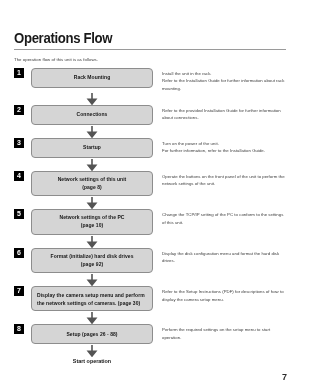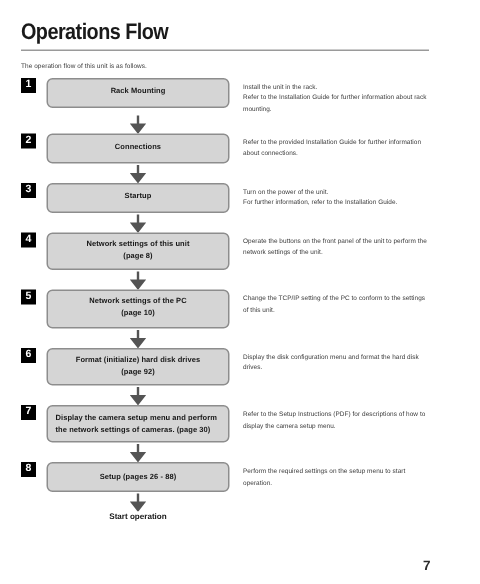--- a/index.html
+++ b/index.html
@@ -13,21 +13,21 @@
     font-family: "Liberation Sans", sans-serif;
     color: #231f20;
     overflow: hidden;
     position: relative;
   }
   .page {
     position: relative;
     width: 300px;
     height: 389px;
     box-sizing: border-box;
-    padding: 0 14px;
+    padding: 16px 14px;
   }
   .title {
     font-size: 15px;
     font-weight: bold;
     letter-spacing: -0.4px;
     color: #1a1a1a;
     padding-top: 14px;
     line-height: 1.05;
     transform: scaleX(0.88);
     transform-origin: left center;

